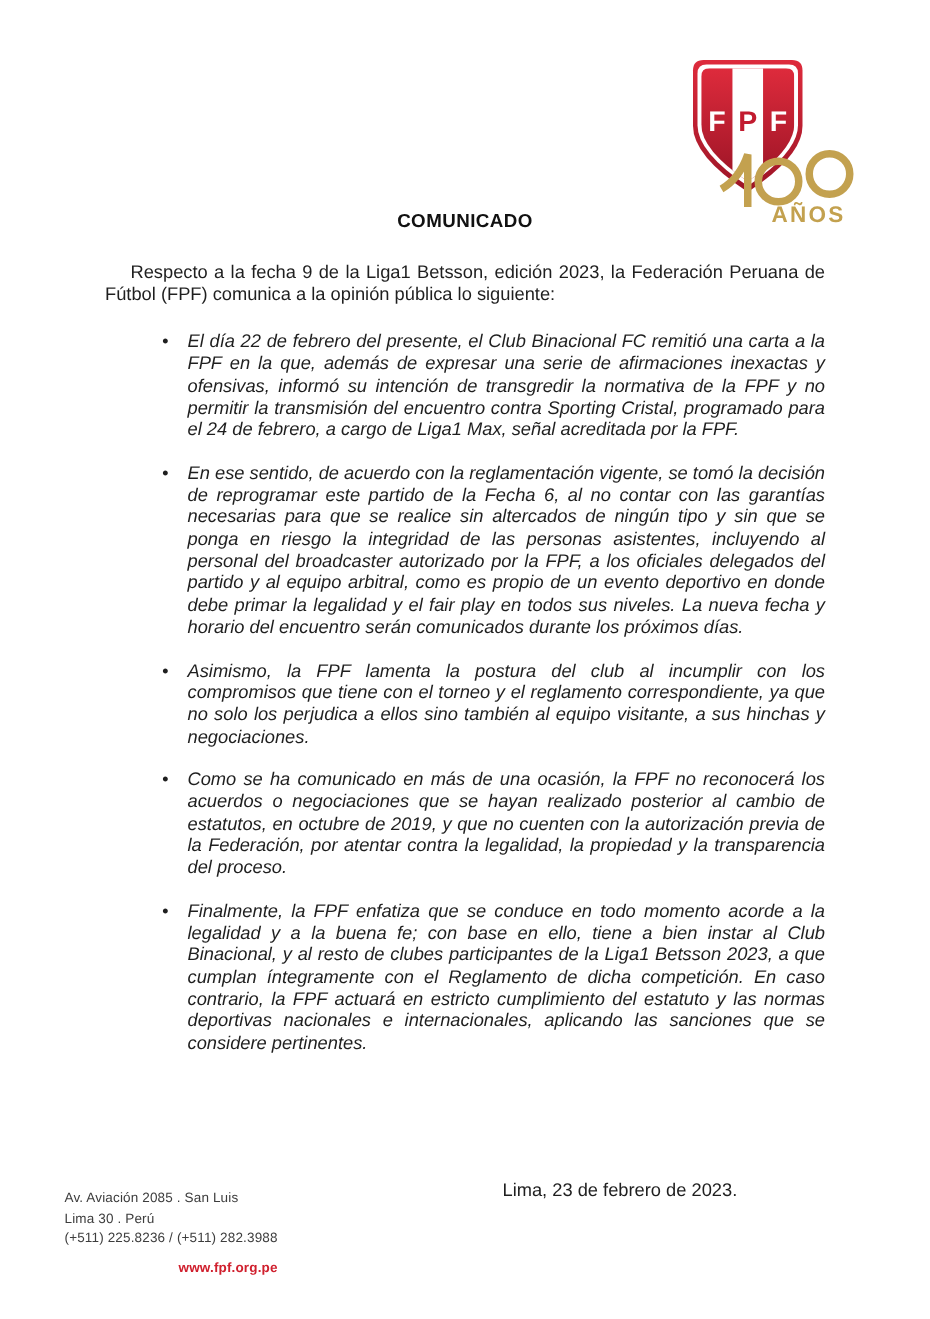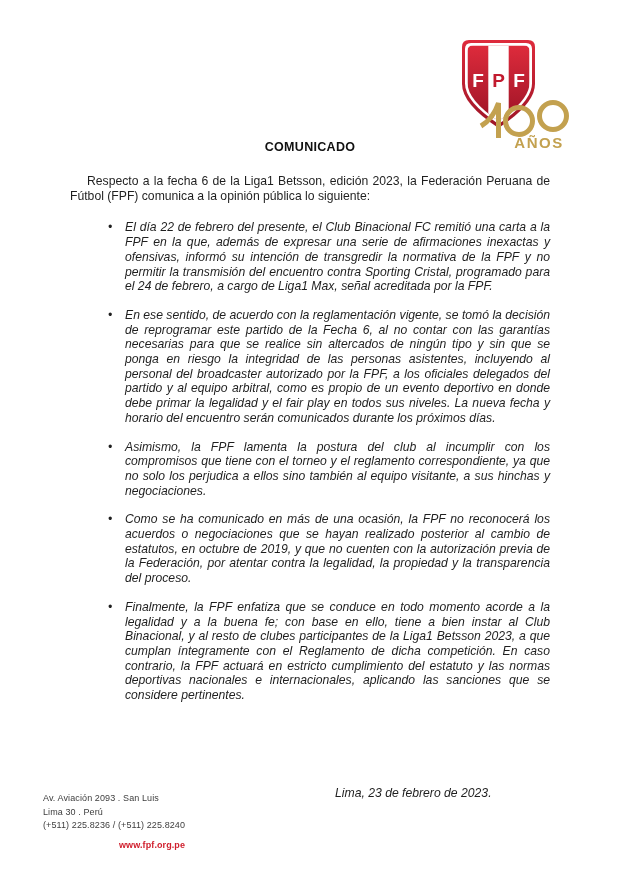--- a/index.html
+++ b/index.html
@@ -60,21 +60,20 @@
     top: 0;
     font-size: 12.2px;
   }
   .dateline {
     position: absolute;
     left: 335px;
     top: 786px;
     font-size: 12.2px;
     color: #1f1f1f;
     white-space: nowrap;
-    font-style: italic;
   }
   .footer {
     position: absolute;
     left: 43px;
     top: 792px;
     font-size: 9px;
     line-height: 13.5px;
     color: #3d3d3d;
     letter-spacing: 0.1px;
   }
@@ -118,32 +117,32 @@
     <g>
       <path d="M 29 92 Q 41 85 46.5 69 L 46.5 104" fill="none" stroke="#C3A14F" stroke-width="5"></path>
       <circle cx="67" cy="87" r="13.5" fill="none" stroke="#C3A14F" stroke-width="5"></circle>
       <circle cx="101" cy="82" r="13.5" fill="none" stroke="#C3A14F" stroke-width="5"></circle>
       <text class="anos-text" x="87" y="114" text-anchor="middle" fill="#C3A14F">AÑOS</text>
     </g>
   </svg>
 
   <div class="content">
     <h1 class="doc-title">COMUNICADO</h1>
-    <p class="intro">Respecto a la fecha 6 de la Liga1 Betsson, edición 2023, la Federación Peruana de Fútbol (FPF) comunica a la opinión pública lo siguiente:</p>
+    <p class="intro">Respecto a la fecha 9 de la Liga1 Betsson, edición 2023, la Federación Peruana de Fútbol (FPF) comunica a la opinión pública lo siguiente:</p>
     <ul class="bullet-list">
       <li>El día 22 de febrero del presente, el Club Binacional FC remitió una carta a la FPF en la que, además de expresar una serie de afirmaciones inexactas y ofensivas, informó su intención de transgredir la normativa de la FPF y no permitir la transmisión del encuentro contra Sporting Cristal, programado para el 24 de febrero, a cargo de Liga1 Max, señal acreditada por la FPF.</li>
       <li>En ese sentido, de acuerdo con la reglamentación vigente, se tomó la decisión de reprogramar este partido de la Fecha 6, al no contar con las garantías necesarias para que se realice sin altercados de ningún tipo y sin que se ponga en riesgo la integridad de las personas asistentes, incluyendo al personal del broadcaster autorizado por la FPF, a los oficiales delegados del partido y al equipo arbitral, como es propio de un evento deportivo en donde debe primar la legalidad y el fair play en todos sus niveles. La nueva fecha y horario del encuentro serán comunicados durante los próximos días.</li>
       <li>Asimismo, la FPF lamenta la postura del club al incumplir con los compromisos que tiene con el torneo y el reglamento correspondiente, ya que no solo los perjudica a ellos sino también al equipo visitante, a sus hinchas y negociaciones.</li>
       <li>Como se ha comunicado en más de una ocasión, la FPF no reconocerá los acuerdos o negociaciones que se hayan realizado posterior al cambio de estatutos, en octubre de 2019, y que no cuenten con la autorización previa de la Federación, por atentar contra la legalidad, la propiedad y la transparencia del proceso.</li>
       <li>Finalmente, la FPF enfatiza que se conduce en todo momento acorde a la legalidad y a la buena fe; con base en ello, tiene a bien instar al Club Binacional, y al resto de clubes participantes de la Liga1 Betsson 2023, a que cumplan íntegramente con el Reglamento de dicha competición. En caso contrario, la FPF actuará en estricto cumplimiento del estatuto y las normas deportivas nacionales e internacionales, aplicando las sanciones que se considere pertinentes.</li>
     </ul>
   </div>
 
   <div class="dateline">Lima, 23 de febrero de 2023.</div>
 
   <div class="footer">
-    <div>Av. Aviación 2093 . San Luis</div>
+    <div>Av. Aviación 2085 . San Luis</div>
     <div>Lima 30 . Perú</div>
-    <div>(+511) 225.8236 / (+511) 225.8240</div>
+    <div>(+511) 225.8236 / (+511) 282.3988</div>
     <div class="website">www.fpf.org.pe</div>
   </div>
 
 </div>
 
 </body></html>

